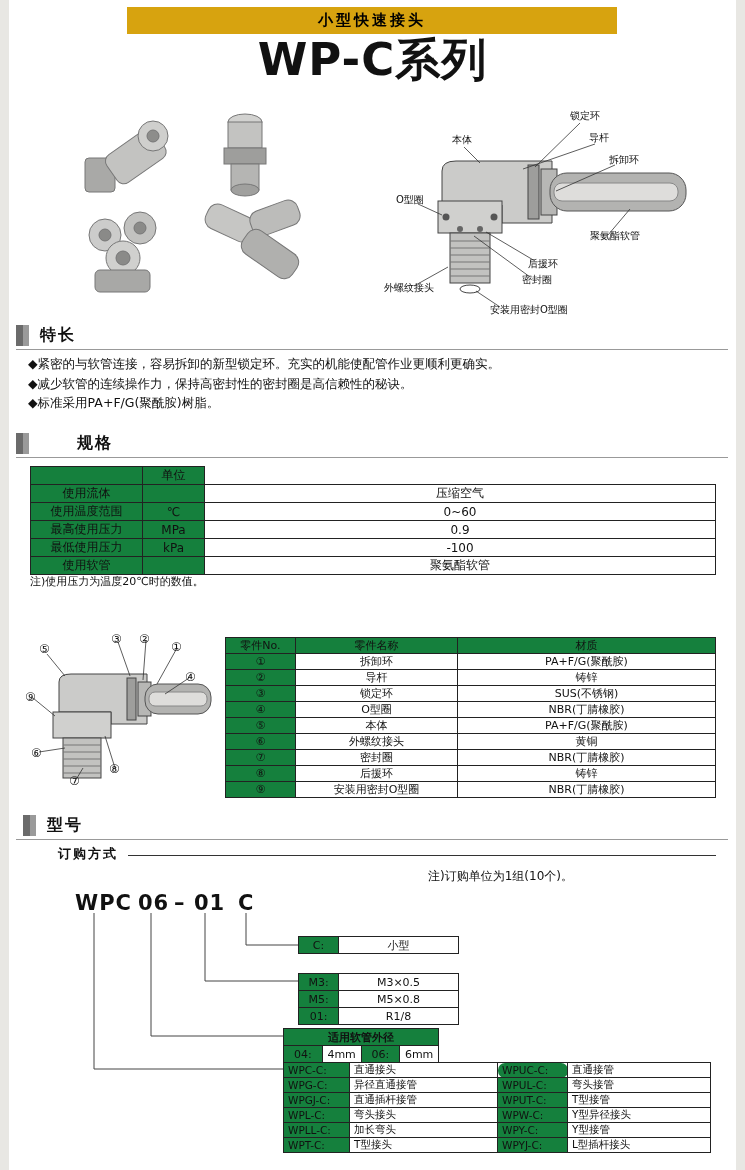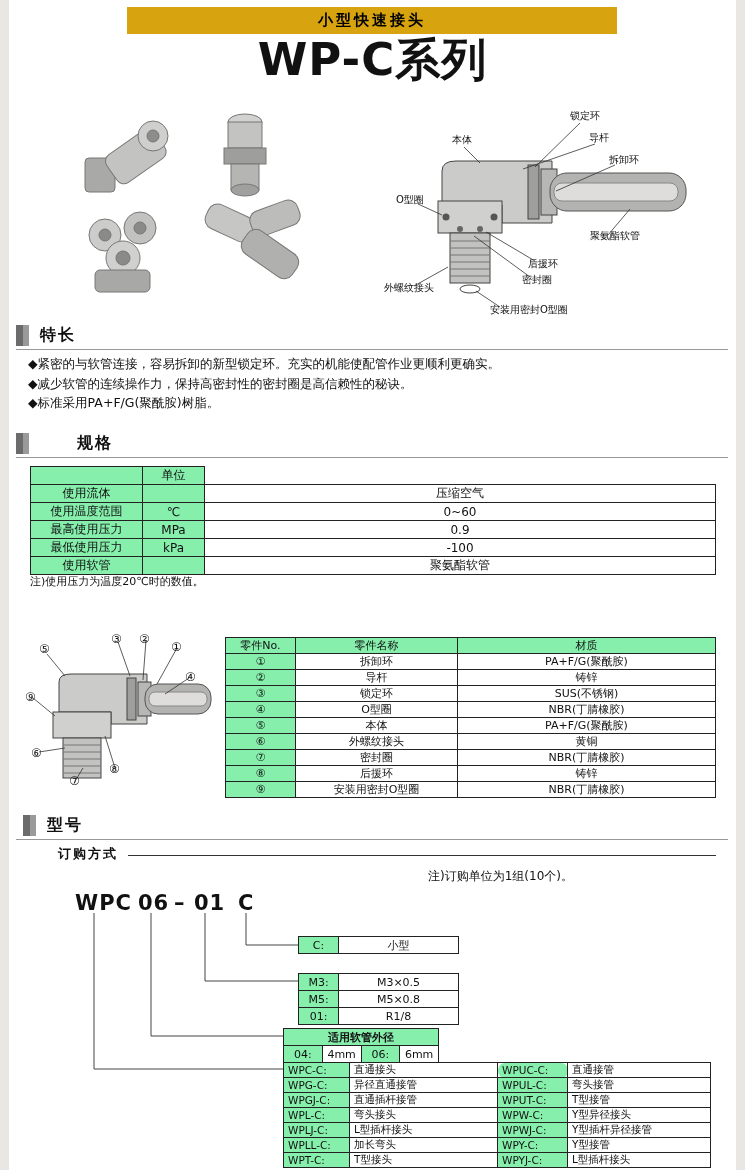--- a/index.html
+++ b/index.html
@@ -26,21 +26,21 @@
     border-bottom:1px solid #999; display:flex; align-items:center; gap:11px;
   }
   .sec .sq { width:13px; height:21px; background:linear-gradient(90deg,#6b6b6b 0 7px,#9a9a9a 7px); }
   .sec .t { font-size:16px; font-weight:bold; letter-spacing:2px; }
 
   .features { position:absolute; left:28px; top:354px; font-size:12.5px; line-height:19.5px; }
 
   table { border-collapse:collapse; position:absolute; table-layout:fixed; background:#fff; }
   td { border:1px solid #222; font-size:12px; text-align:center; padding:0 3px;
        overflow:hidden; white-space:nowrap; }
-  td.cream { background:#86efac; }
+  td.cream { background:#15803d; }
   td.nb { border:none; background:transparent; }
   .spec td { height:17px; }
   .parts td { height:16px; font-size:11px; }
   .mini td { height:17px; font-size:11px; }
   .big td { height:15px; font-size:10.5px; text-align:left; padding:0 4px; }
 
   .note { position:absolute; font-size:11px; }
   .dl { position:absolute; font-size:10px; white-space:nowrap; }
   .cn { position:absolute; font-size:12px; }
   .orderlabel { position:absolute; font-size:13px; font-weight:bold; letter-spacing:2px; }
@@ -349,26 +349,20 @@
           <td class="cream">WPUT-C:</td>
           <td>T型接管</td>
         </tr>
     <tr>
           <td class="cream">WPL-C:</td>
           <td>弯头接头</td>
           <td class="cream">WPW-C:</td>
           <td>Y型异径接头</td>
         </tr>
     <tr>
-          <td class="cream">WPLJ-C:</td>
-          <td>L型插杆接头</td>
-          <td class="cream">WPWJ-C:</td>
-          <td>Y型插杆异径接管</td>
-        </tr>
-    <tr>
           <td class="cream">WPLL-C:</td>
           <td>加长弯头</td>
           <td class="cream">WPY-C:</td>
           <td>Y型接管</td>
         </tr>
     <tr>
           <td class="cream">WPT-C:</td>
           <td>T型接头</td>
           <td class="cream">WPYJ-C:</td>
           <td>L型插杆接头</td>

